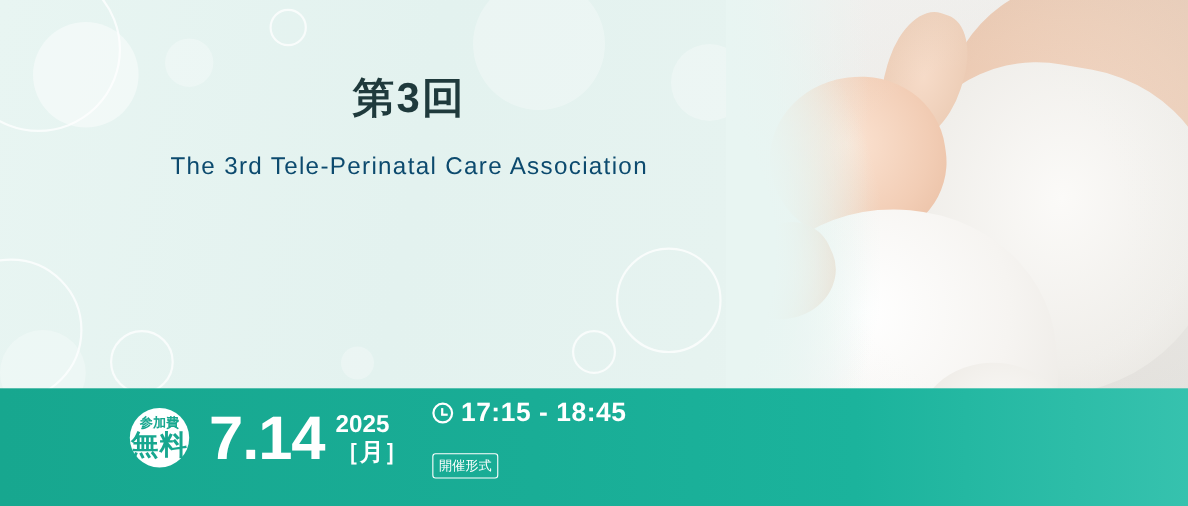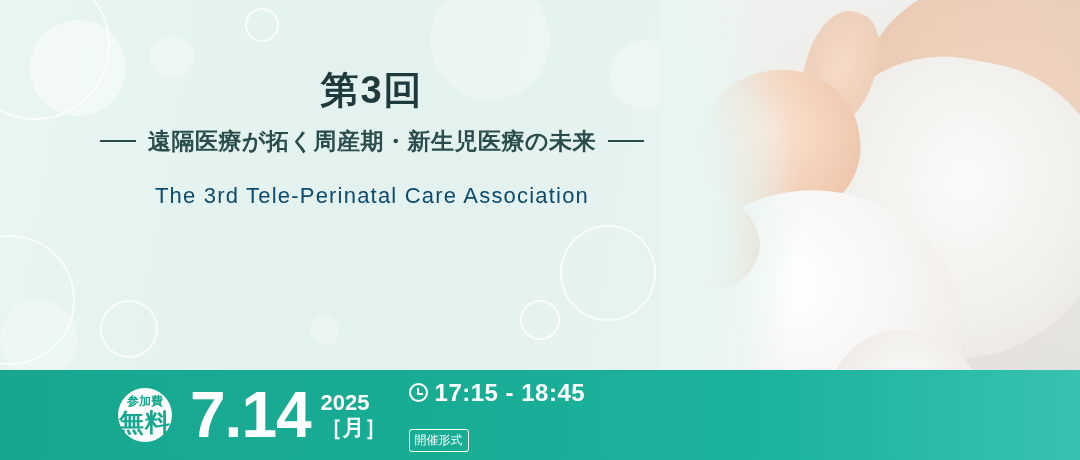--- a/index.html
+++ b/index.html
@@ -167,21 +167,21 @@
     font-size: 22px;
     color: #0c4a6e;
     letter-spacing: 1.2px;
   }
 
   
   .bottom-bar {
     position: absolute;
     left: 0; bottom: 0;
     width: 1080px;
-    height: 90px;
+    height: 107px;
     background: linear-gradient(90deg, #17a78f 0%, #19ad96 45%, #1bb39c 72%, #36c2ae 100%);
   }
   .bottom-inner {
     position: absolute;
     left: 118px; top: 0;
     height: 90px;
     display: flex;
     align-items: center;
     color: #ffffff;
   }
@@ -195,21 +195,21 @@
     align-items: center;
     justify-content: center;
     line-height: 1.05;
     font-weight: bold;
     flex: 0 0 auto;
   }
   .fee-badge .fee-top { font-size: 12px; letter-spacing: 0px; }
   .fee-badge .fee-bot { font-size: 25px; letter-spacing: 1px; margin-top: 1px; }
 
   .date-big {
-    font-size: 64px;
+    font-size: 56px;
     font-weight: bold;
     letter-spacing: -1px;
     margin-left: 18px;
     line-height: 1;
   }
   .date-right {
     margin-left: 10px;
     display: flex;
     flex-direction: column;
     justify-content: flex-start;
@@ -303,25 +303,20 @@
     <div class="photo-baby-body"></div>
     <div class="photo-hand"></div>
     <div class="photo-leg"></div>
     <div class="photo-vignette"></div>
     <div class="photo-mask"></div>
     <div class="photo-fade"></div>
   </div>
 
   <div class="title-block">
     <div class="t-line1">第3回</div>
-    <div class="t-sub">
-      <span class="rule"></span>
-      <span>遠隔医療が拓く周産期・新生児医療の未来</span>
-      <span class="rule"></span>
-    </div>
     <div class="t-en">The 3rd Tele-Perinatal Care Association</div>
   </div>
 
   <div class="bottom-bar">
     <div class="bottom-inner">
 
       <div class="fee-badge">
         <span class="fee-top">参加費</span>
         <span class="fee-bot">無料</span>
       </div>

